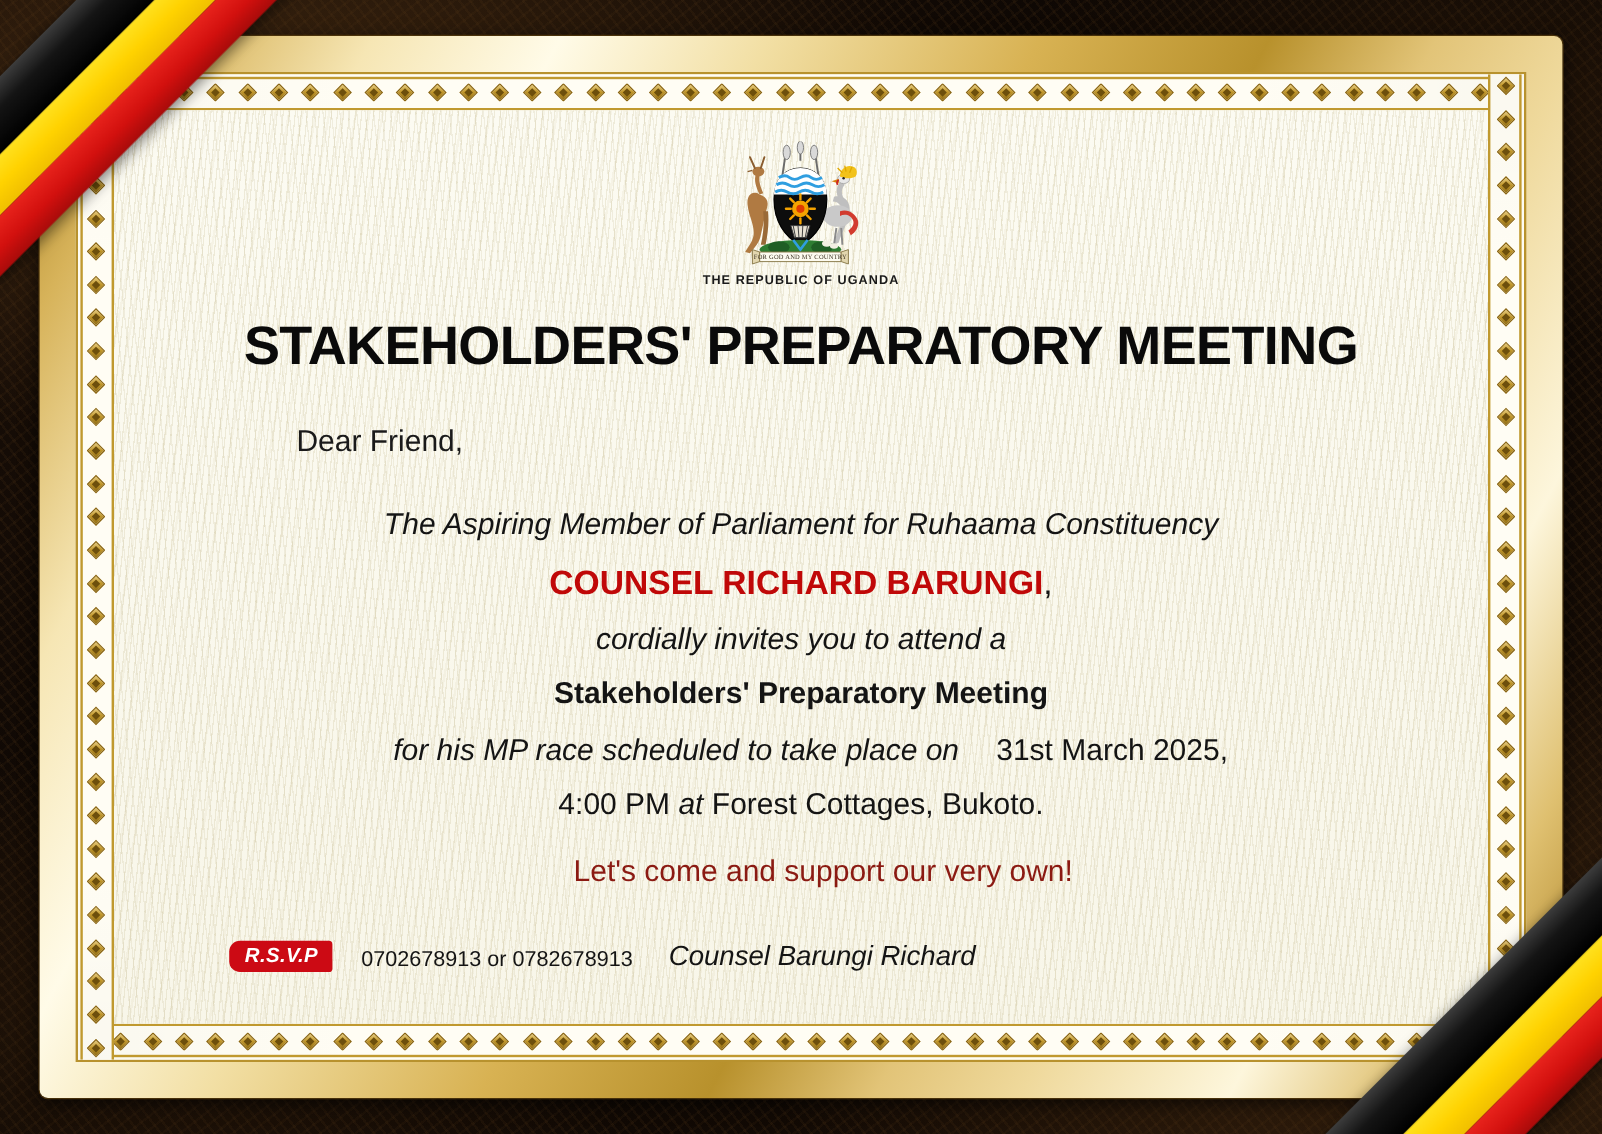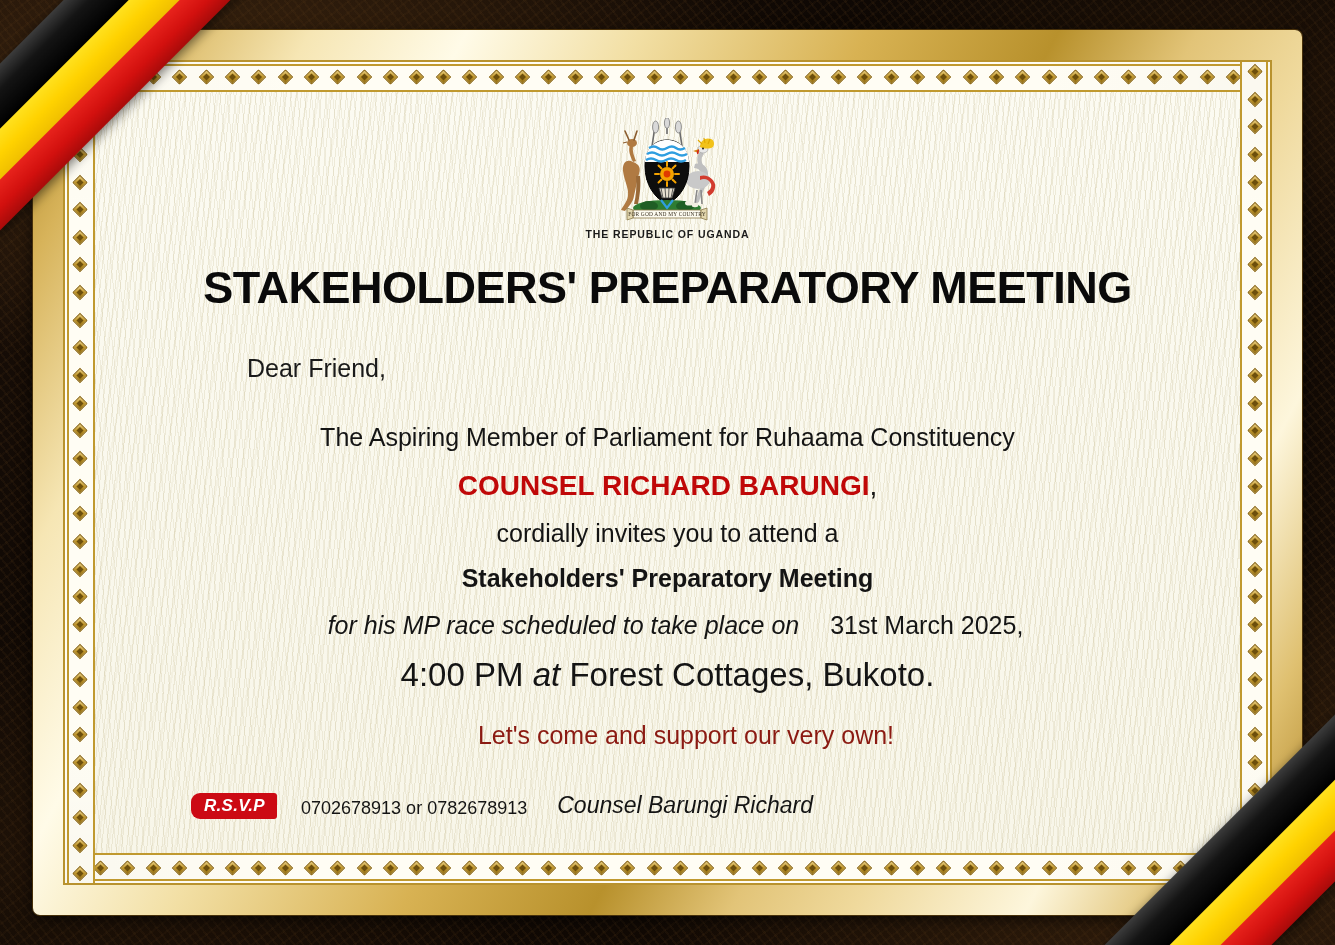--- a/index.html
+++ b/index.html
@@ -229,39 +229,39 @@
     color: #1a1a1a;
   }
 
   .body-block {
     margin-top: 40px;
     width: 100%;
     text-align: center;
     color: #141414;
   }
   .line { margin-bottom: 16px; line-height: 1.18; }
-  .line.ital { font-size: 25px; }
+  .line.ital { font-style: italic; font-size: 25px; }
   .line.name {
     font-style: normal;
     font-weight: 700;
     font-size: 28px;
     color: #c00808;
     margin-bottom: 17px;
   }
   .line.name .comma { color: #141414; font-weight: 400; font-style: normal; }
   .line.event {
     font-weight: 700;
     font-size: 25px;
     color: #141414;
     margin-bottom: 17px;
   }
   .line.sched { font-size: 25px; }
   .line.sched em { font-style: italic; margin-left: 16px; }
   .line.sched span.plain { font-style: normal; margin-left: 24px; }
-  .line.venue { font-size: 33px; font-style: normal; }
+  .line.venue { font-size: 25px; font-style: normal; }
   .line.venue em { font-style: italic; }
 
   .cta {
     margin-top: 26px;
     font-size: 25px;
     color: #8b1a12;
     text-align: center;
     padding-left: 37px;
   }
 

